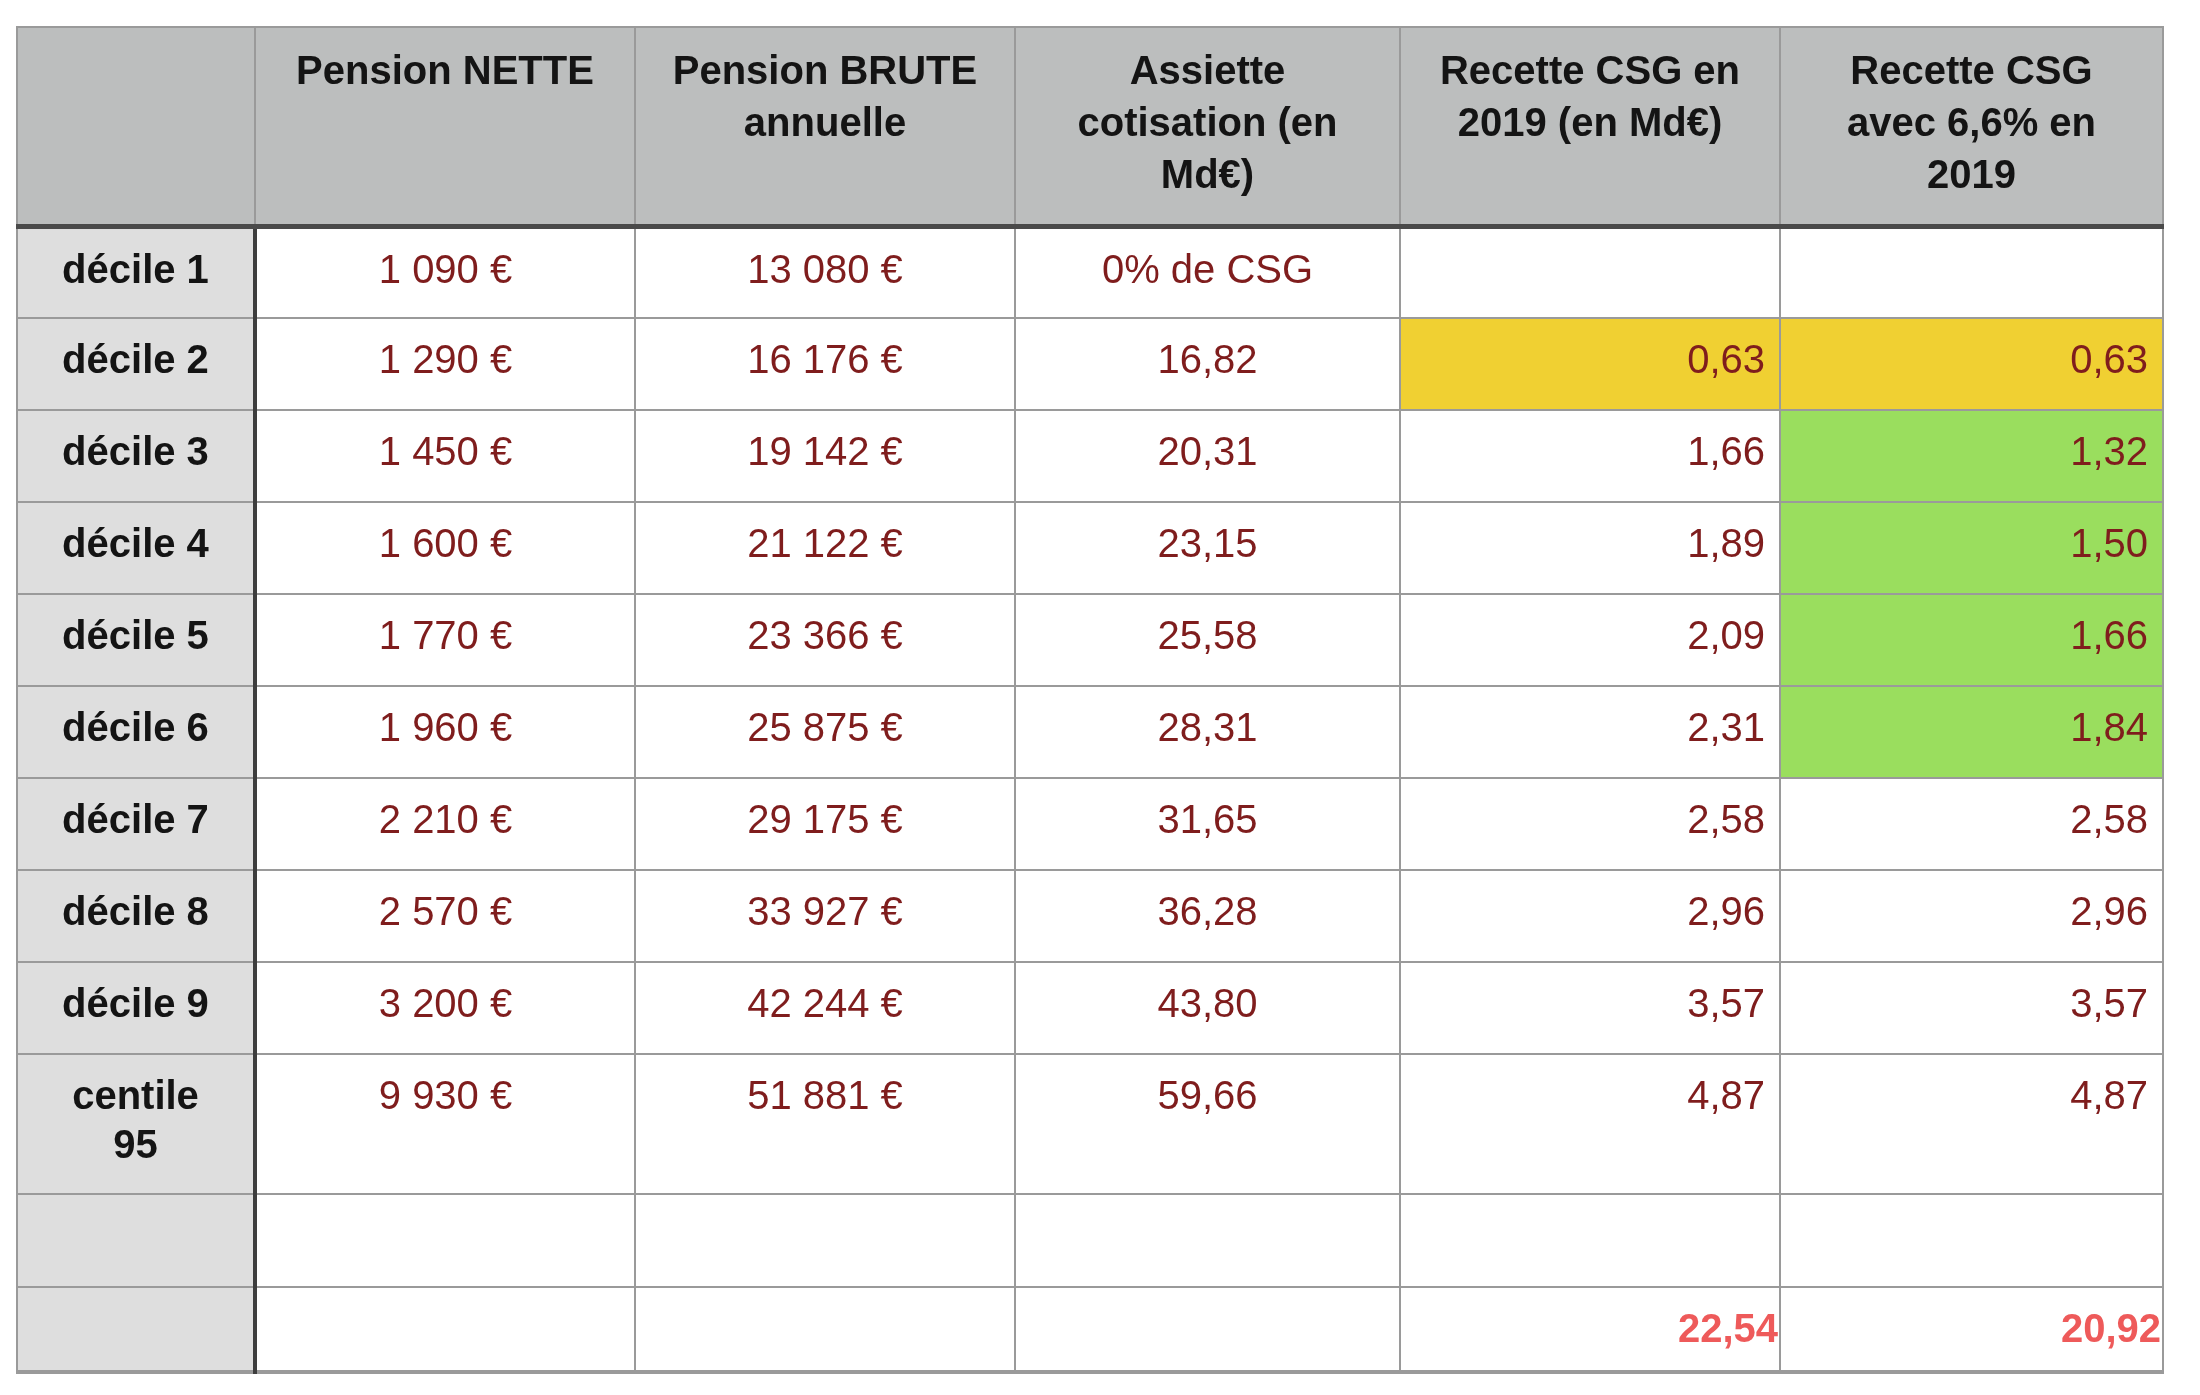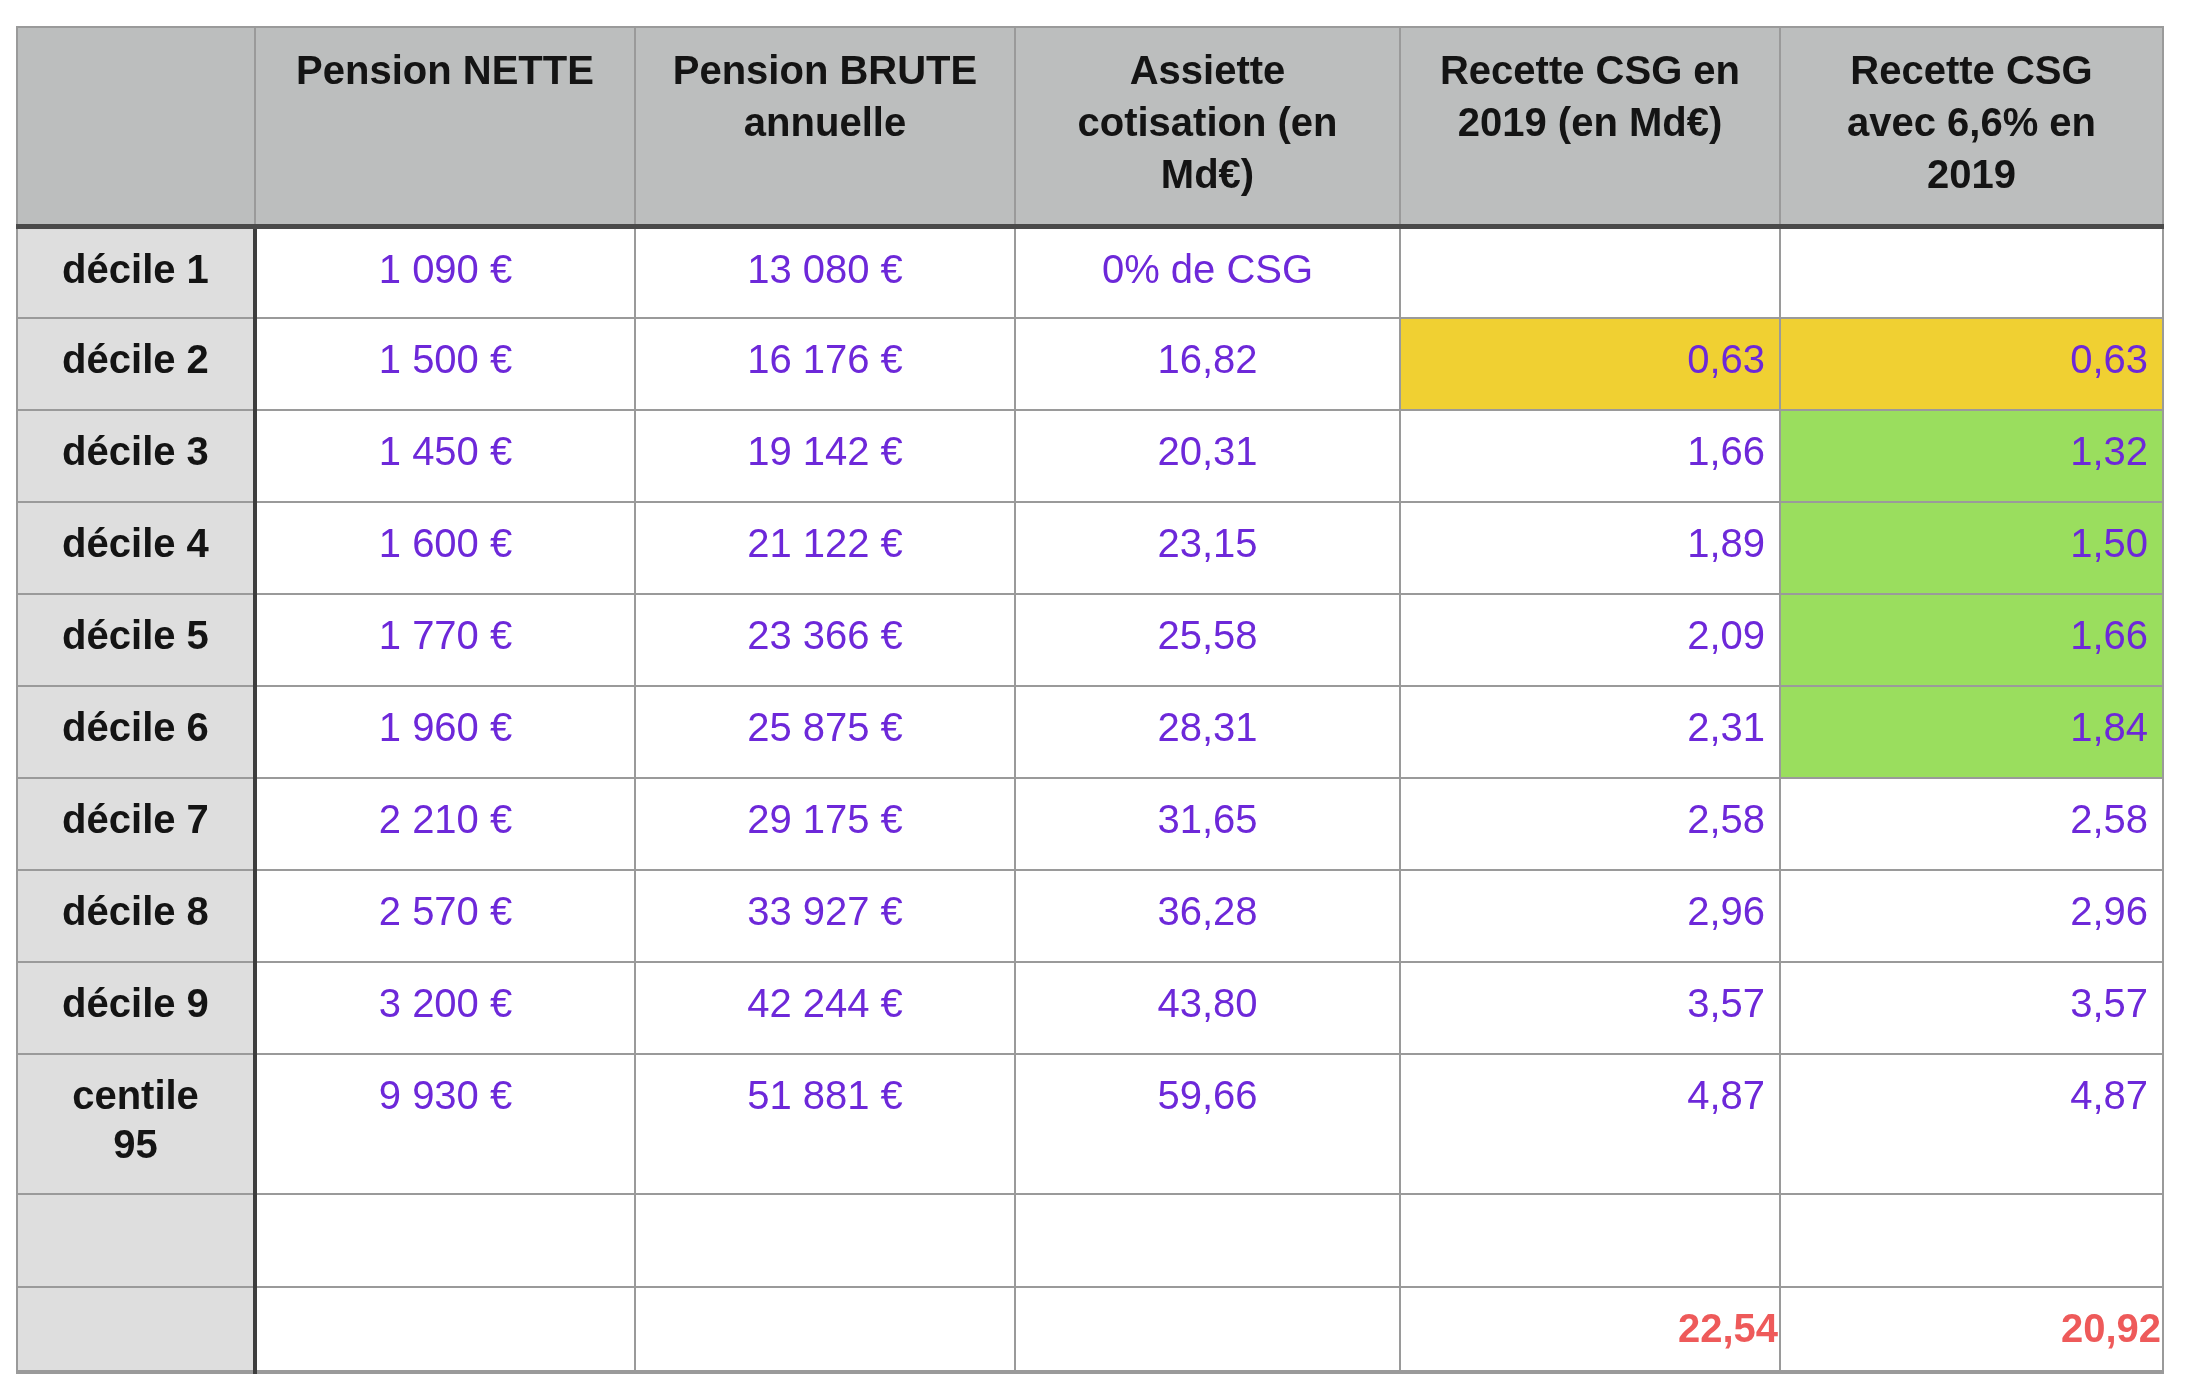--- a/index.html
+++ b/index.html
@@ -48,21 +48,21 @@
   }
   td.label{
     background:var(--label-bg);
     font-weight:bold;color:#141414;
     text-align:center;
     padding:16px 8px 0 8px;
     border-right:4px solid var(--label-border);
     white-space:pre-line;
     margin-left:16px;
   }
-  td.num{padding-top:16px;color:#6d28d9;background:#ffffff;}
+  td.num{padding-top:16px;color:#7f1d1d;background:#ffffff;}
   td.c{text-align:center;padding-left:12px;padding-right:12px;}
   td.r{text-align:right;padding-right:14px;padding-left:12px;}
   td.hl-yellow{background:var(--yellow);}
   td.hl-green{background:var(--green);}
   td.total{color:var(--red);font-weight:bold;text-align:right;}
 </style>
 </head>
 <body>
 
 <div class="page">
@@ -89,21 +89,21 @@
       <tr>
         <td class="label">décile 1</td>
         <td class="num c">1 090 €</td>
         <td class="num c">13 080 €</td>
         <td class="num c">0% de CSG</td>
         <td class="num r"></td>
         <td class="num r"></td>
       </tr>
       <tr>
         <td class="label">décile 2</td>
-        <td class="num c">1 500 €</td>
+        <td class="num c">1 290 €</td>
         <td class="num c">16 176 €</td>
         <td class="num c">16,82</td>
         <td class="num r hl-yellow">0,63</td>
         <td class="num r hl-yellow">0,63</td>
       </tr>
       <tr>
         <td class="label">décile 3</td>
         <td class="num c">1 450 €</td>
         <td class="num c">19 142 €</td>
         <td class="num c">20,31</td>

